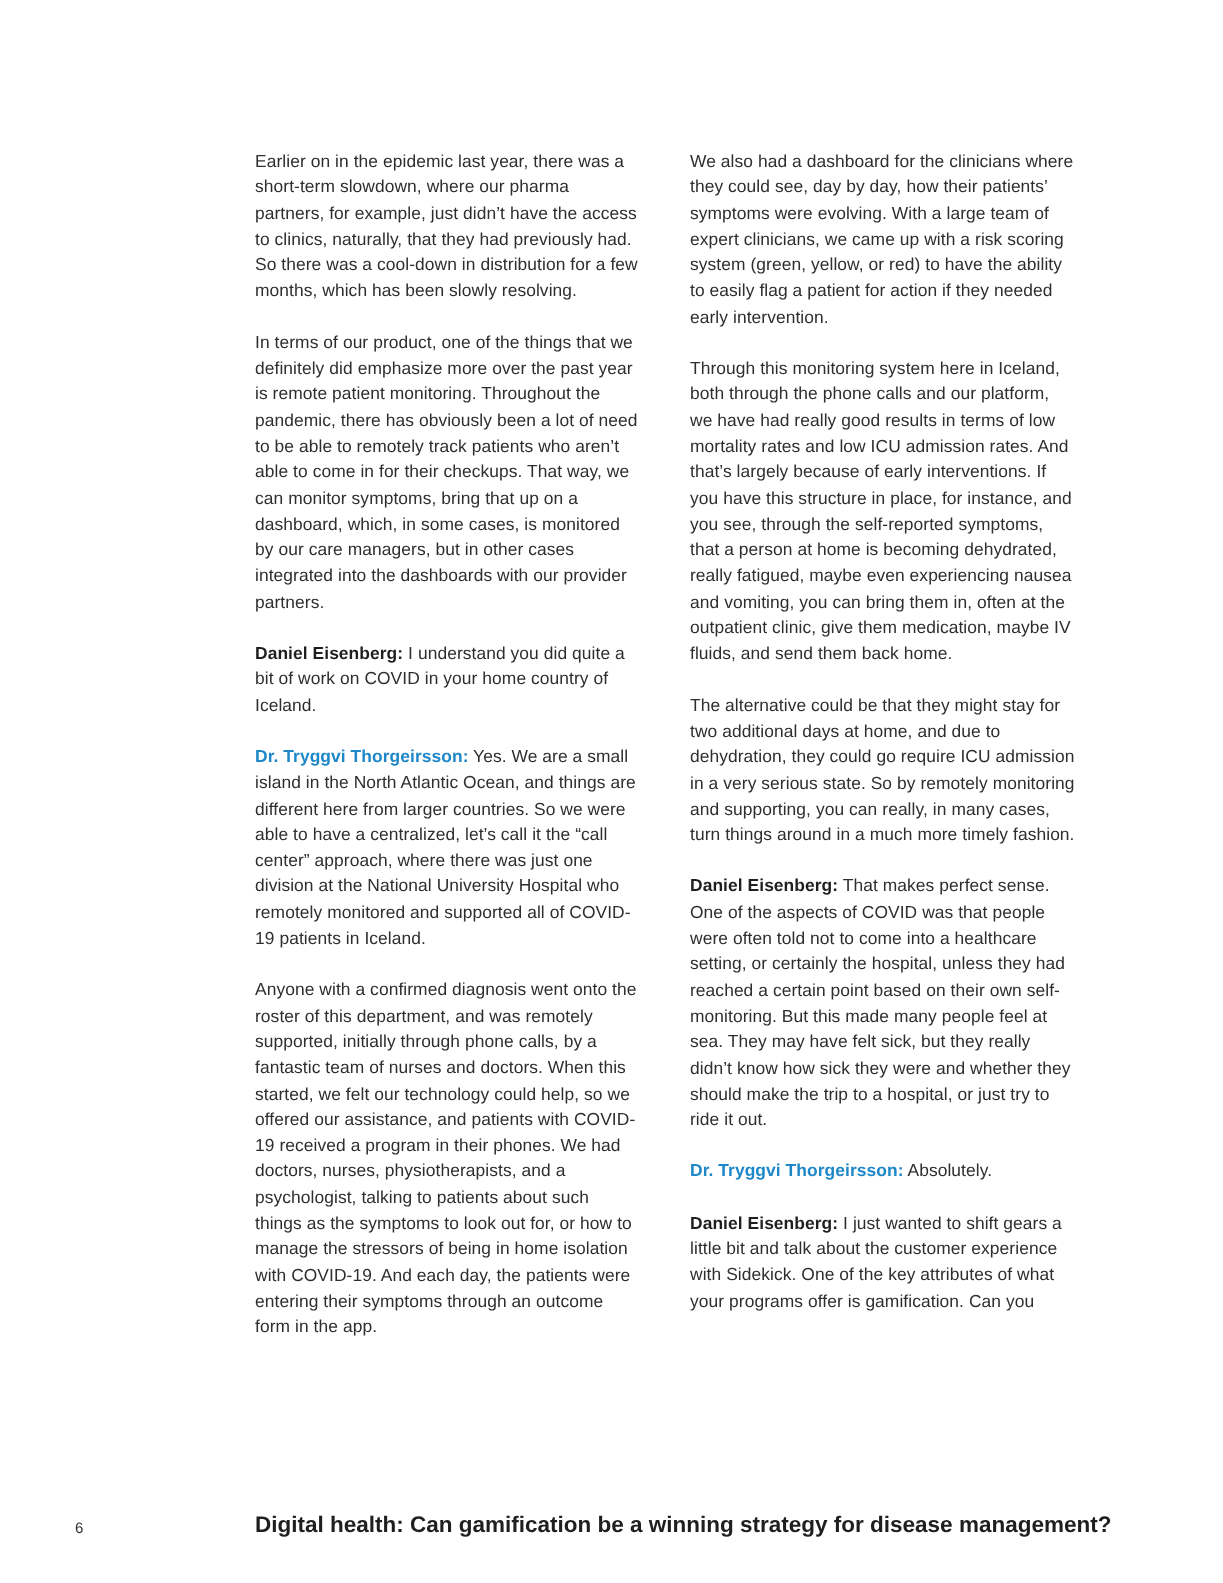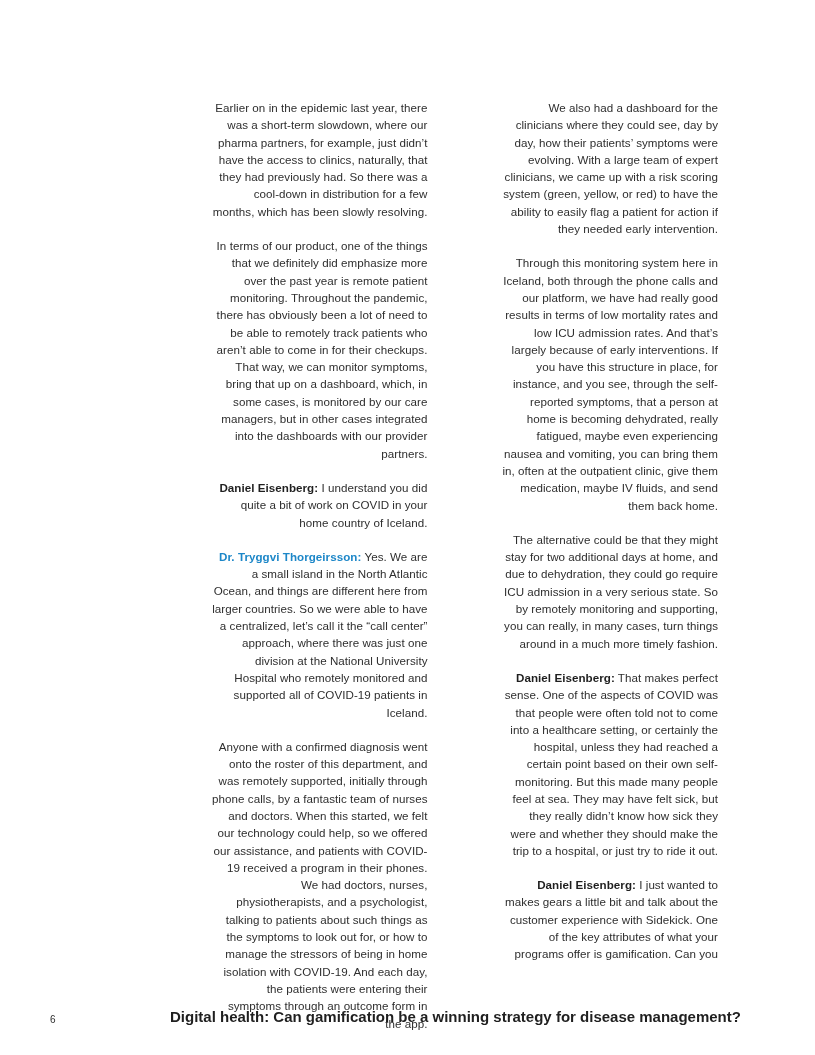--- a/index.html
+++ b/index.html
@@ -22,22 +22,21 @@
     left: 170px;
     width: 548px;
     display: flex;
     gap: 33px;
   }
   .col {
     width: 257px;
     font-size: 11.6px;
     line-height: 17.3px;
     letter-spacing: 0.05px;
-    text-align: right;
-    margin-left: 41px;
+    text-align: left;
   }
   .col p {
     margin: 0 0 17px 0;
   }
   .speaker {
     font-weight: bold;
     color: #1f1f1f;
   }
   .speaker.blue {
     color: #1d87c8;
@@ -71,21 +70,22 @@
       <p><span class="speaker">Daniel Eisenberg:</span><span> I understand you did quite a bit of work on COVID in your home country of Iceland.</span></p>
       <p><span class="speaker blue">Dr. Tryggvi Thorgeirsson:</span><span> Yes. We are a small island in the North Atlantic Ocean, and things are different here from larger countries. So we were able to have a centralized, let’s call it the “call center” approach, where there was just one division at the National University Hospital who remotely monitored and supported all of COVID-19 patients in Iceland.</span></p>
       <p><span>Anyone with a confirmed diagnosis went onto the roster of this department, and was remotely supported, initially through phone calls, by a fantastic team of nurses and doctors. When this started, we felt our technology could help, so we offered our assistance, and patients with COVID-19 received a program in their phones. We had doctors, nurses, physiotherapists, and a psychologist, talking to patients about such things as the symptoms to look out for, or how to manage the stressors of being in home isolation with COVID-19. And each day, the patients were entering their symptoms through an outcome form in the app.</span></p>
     </div>
 
     <div class="col">
       <p><span>We also had a dashboard for the clinicians where they could see, day by day, how their patients’ symptoms were evolving. With a large team of expert clinicians, we came up with a risk scoring system (green, yellow, or red) to have the ability to easily flag a patient for action if they needed early intervention.</span></p>
       <p><span>Through this monitoring system here in Iceland, both through the phone calls and our platform, we have had really good results in terms of low mortality rates and low ICU admission rates. And that’s largely because of early interventions. If you have this structure in place, for instance, and you see, through the self-reported symptoms, that a person at home is becoming dehydrated, really fatigued, maybe even experiencing nausea and vomiting, you can bring them in, often at the outpatient clinic, give them medication, maybe IV fluids, and send them back home.</span></p>
       <p><span>The alternative could be that they might stay for two additional days at home, and due to dehydration, they could go require ICU admission in a very serious state. So by remotely monitoring and supporting, you can really, in many cases, turn things around in a much more timely fashion.</span></p>
       <p><span class="speaker">Daniel Eisenberg:</span><span> That makes perfect sense. One of the aspects of COVID was that people were often told not to come into a healthcare setting, or certainly the hospital, unless they had reached a certain point based on their own self-monitoring. But this made many people feel at sea. They may have felt sick, but they really didn’t know how sick they were and whether they should make the trip to a hospital, or just try to ride it out.</span></p>
-      <p><span class="speaker">Daniel Eisenberg:</span><span> I just wanted to makes gears a little bit and talk about the customer experience with Sidekick. One of the key attributes of what your programs offer is gamification. Can you</span></p>
+      <p><span class="speaker blue">Dr. Tryggvi Thorgeirsson:</span><span> Absolutely.</span></p>
+      <p><span class="speaker">Daniel Eisenberg:</span><span> I just wanted to shift gears a little bit and talk about the customer experience with Sidekick. One of the key attributes of what your programs offer is gamification. Can you</span></p>
     </div>
 
   </div>
 
   <div class="page-number">6</div>
   <div class="footer-text">Digital health: Can gamification be a winning strategy for disease management?</div>
 
 </div>
 
 </body></html>

